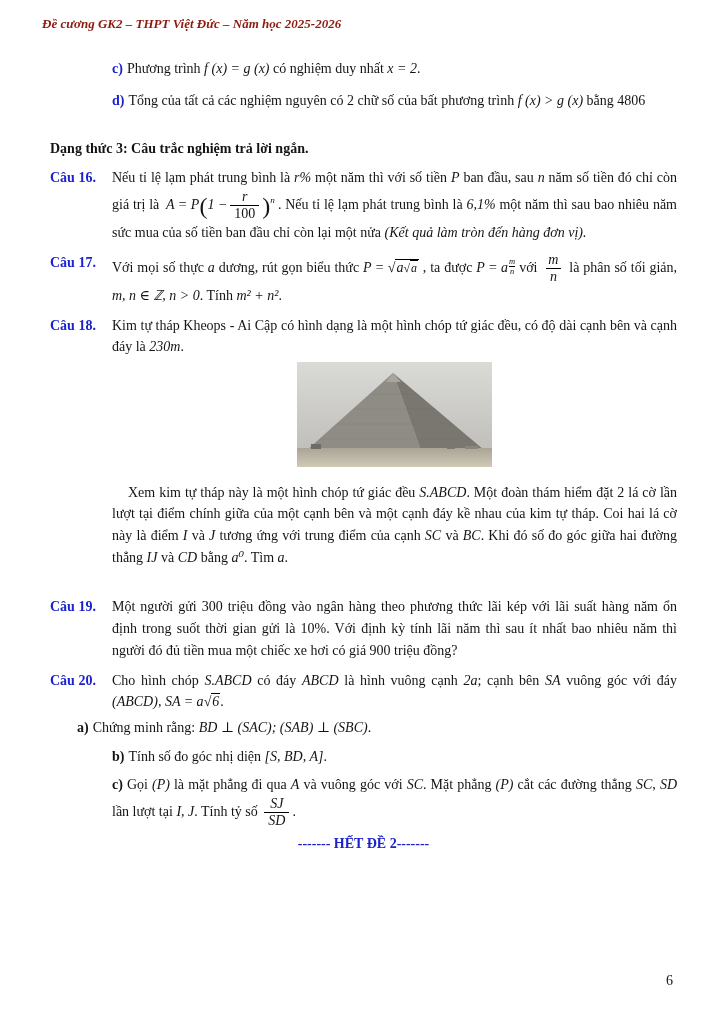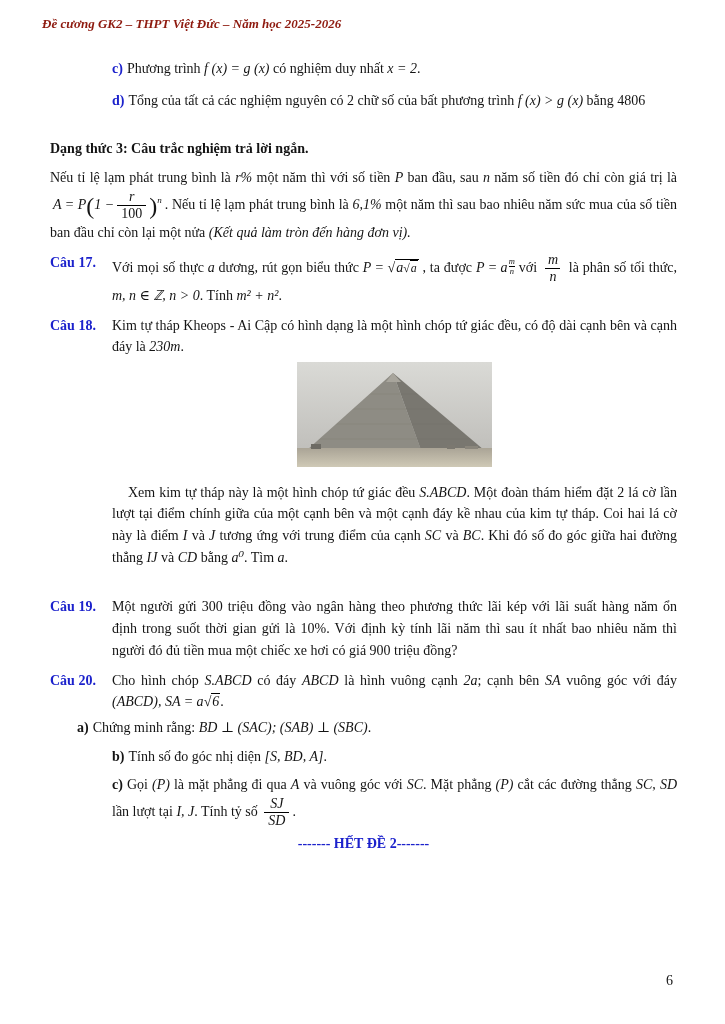--- a/index.html
+++ b/index.html
@@ -63,38 +63,39 @@
   </div>
 
   <div class="sub" style="margin-bottom:26px;">
     <span class="sublabel">d)</span><span>Tổng của tất cả các nghiệm nguyên có 2 chữ số của bất phương trình </span><span class="mi">f (x) &gt; g (x)</span><span> bằng </span><span>4806</span>
   </div>
 
   <div class="heading">Dạng thức 3: Câu trắc nghiệm trả lời ngắn.</div>
 
 
   <div class="q">
+    <span class="qlabel">Câu 16.</span>
     <div class="qbody">
       <span>Nếu tỉ lệ lạm phát trung bình là </span><span class="mi">r%</span><span> một năm thì với số tiền </span><span class="mi">P</span><span> ban đầu, sau </span><span class="mi">n</span><span> năm số tiền đó chỉ còn giá trị là </span><span class="formula"><span class="mi">A = P</span><span class="bp">(</span><span class="mi">1 −</span><span class="frac">
             <span class="num">r</span>
             <span class="den up">100</span>
           </span><span class="bp">)</span><sup>n</sup></span><span>. Nếu tỉ lệ lạm phát trung bình là </span><span class="mi">6,1%</span><span> một năm thì sau bao nhiêu năm sức mua của số tiền ban đầu chỉ còn lại một nửa </span><span class="note">(Kết quả làm tròn đến hàng đơn vị).</span>
     </div>
   </div>
 
   <div class="q">
     <span class="qlabel">Câu 17.</span>
     <div class="qbody">
       <span>Với mọi số thực </span><span class="mi">a</span><span> dương, rút gọn biểu thức </span><span class="nowrap"><span class="mi">P = </span><span class="sqrt"><span class="rad">√</span><span class="bar"><span class="mi">a</span><span class="inner"><span class="rad">√</span><span class="bar mi">a</span></span></span></span></span><span> , ta được </span><span class="nowrap"><span class="mi">P = a</span><span class="supfrac">
             <span class="num">m</span>
             <span class="den">n</span>
           </span></span><span> với </span><span class="frac">
           <span class="num">m</span>
           <span class="den">n</span>
-        </span><span> là phân số tối thức, </span><span class="mi">m, n ∈ ℤ, n &gt; 0</span><span>. Tính </span><span class="mi">m² + n²</span><span>.</span>
+        </span><span> là phân số tối giản, </span><span class="mi">m, n ∈ ℤ, n &gt; 0</span><span>. Tính </span><span class="mi">m² + n²</span><span>.</span>
     </div>
   </div>
 
   <div class="q" style="margin-bottom:2px;">
     <span class="qlabel">Câu 18.</span>
     <div class="qbody">
       <span>Kim tự tháp Kheops - Ai Cập có hình dạng là một hình chóp tứ giác đều, có độ dài cạnh bên và cạnh đáy là </span><span class="mi">230m</span><span>.</span>
     </div>
   </div>
 

